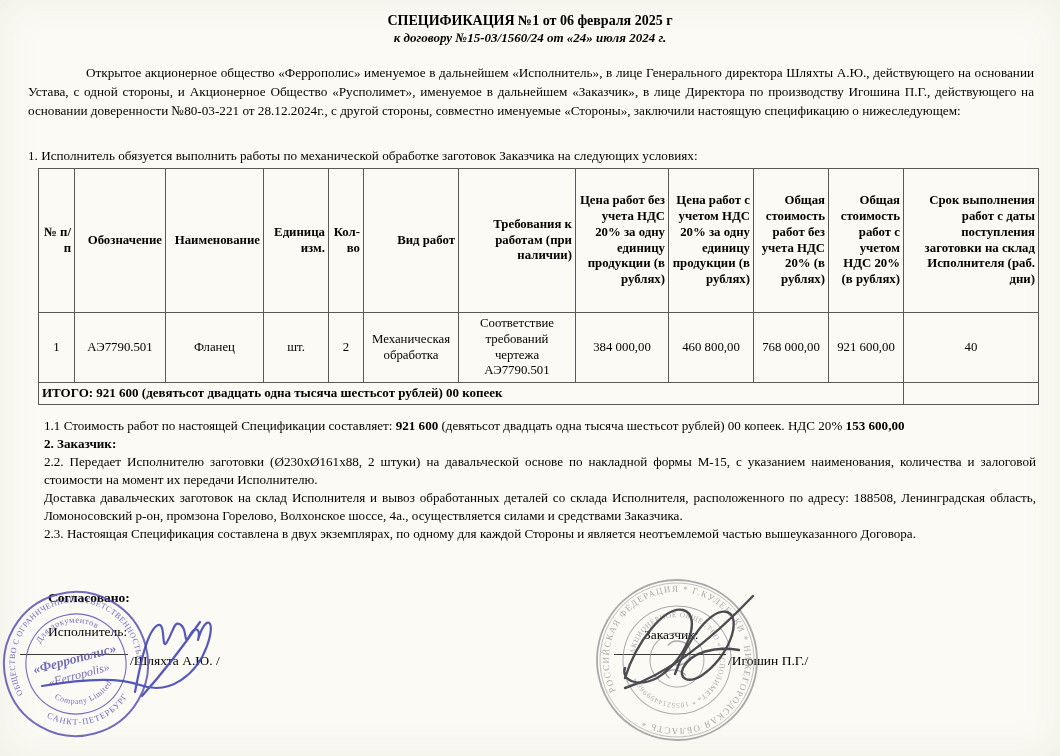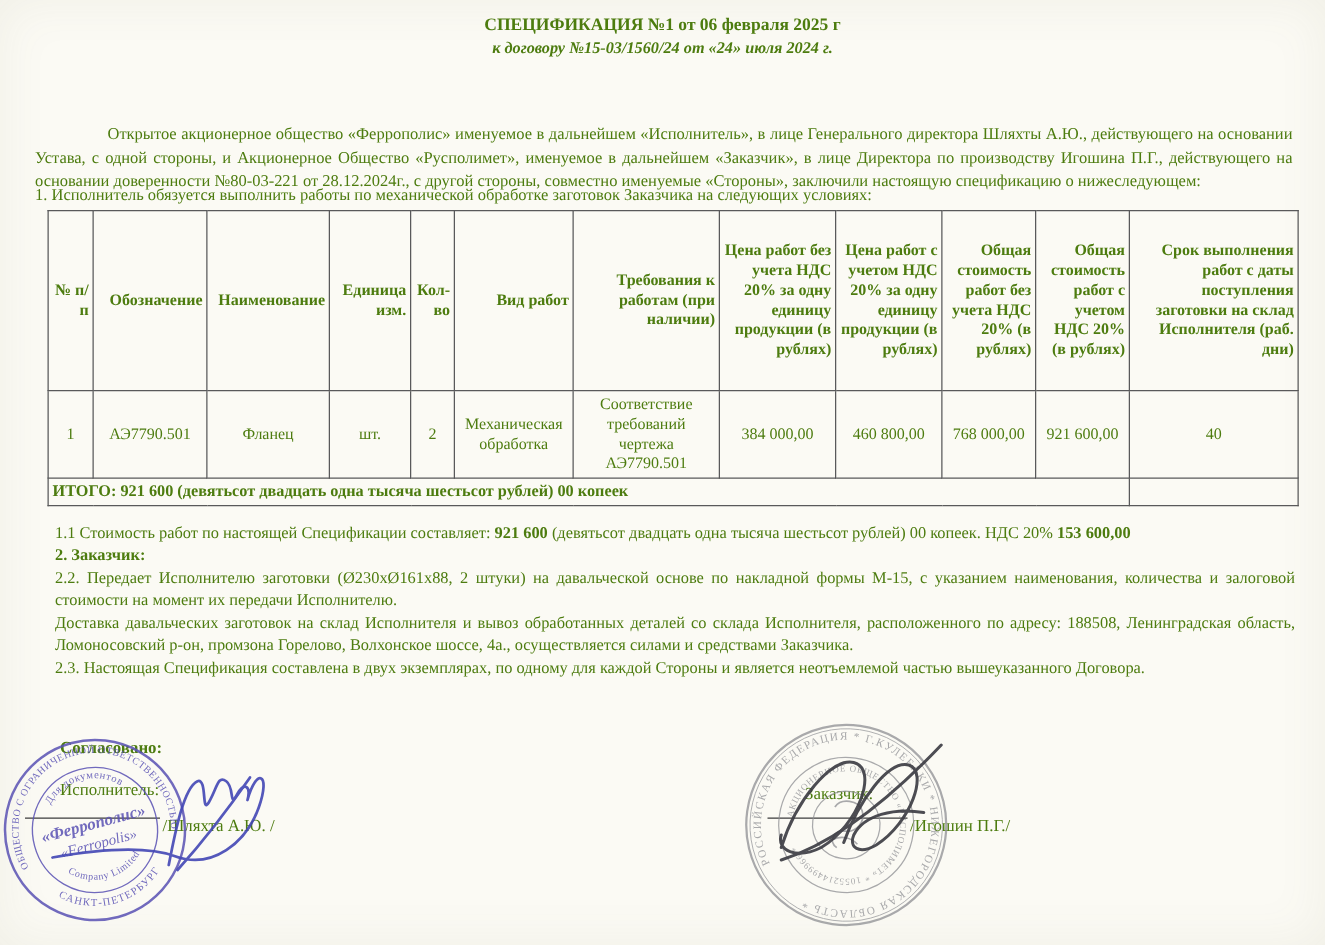--- a/index.html
+++ b/index.html
@@ -1,27 +1,27 @@
 <!DOCTYPE html>
 <html><head>
 <meta charset="utf-8">
 <style>
   html,body{margin:0;padding:0;background:#e8e6de;}
   .page{
     position:relative;width:1060px;height:756px;overflow:hidden;
     background:#fbfaf4;
     box-shadow:inset 0 0 40px rgba(120,110,80,.08);
     font-family:"Liberation Serif","DejaVu Serif",serif;
-    color:#4d7c0f;
+    color:#000000;
   }
   .doc-head{position:absolute;top:12px;left:0;width:100%;text-align:center;line-height:17px;}
   .doc-title{font-size:14px;font-weight:bold;}
   .doc-subtitle{font-size:13px;font-weight:bold;font-style:italic;}
   .preamble{
-    position:absolute;top:97px;left:28px;width:1006px;
+    position:absolute;top:63px;left:28px;width:1006px;
     font-size:13.2px;line-height:19px;text-align:justify;text-indent:58px;
   }
   .intro-line{position:absolute;top:148px;left:28px;width:1006px;font-size:13.2px;}
   table.spec{
     position:absolute;top:168px;left:38px;border-collapse:collapse;table-layout:fixed;
     width:1000px;font-size:12.8px;
   }
   table.spec th,table.spec td{
     border:1px solid #59595a;vertical-align:middle;text-align:center;
     padding:2px 3px;line-height:1.25;overflow:hidden;

